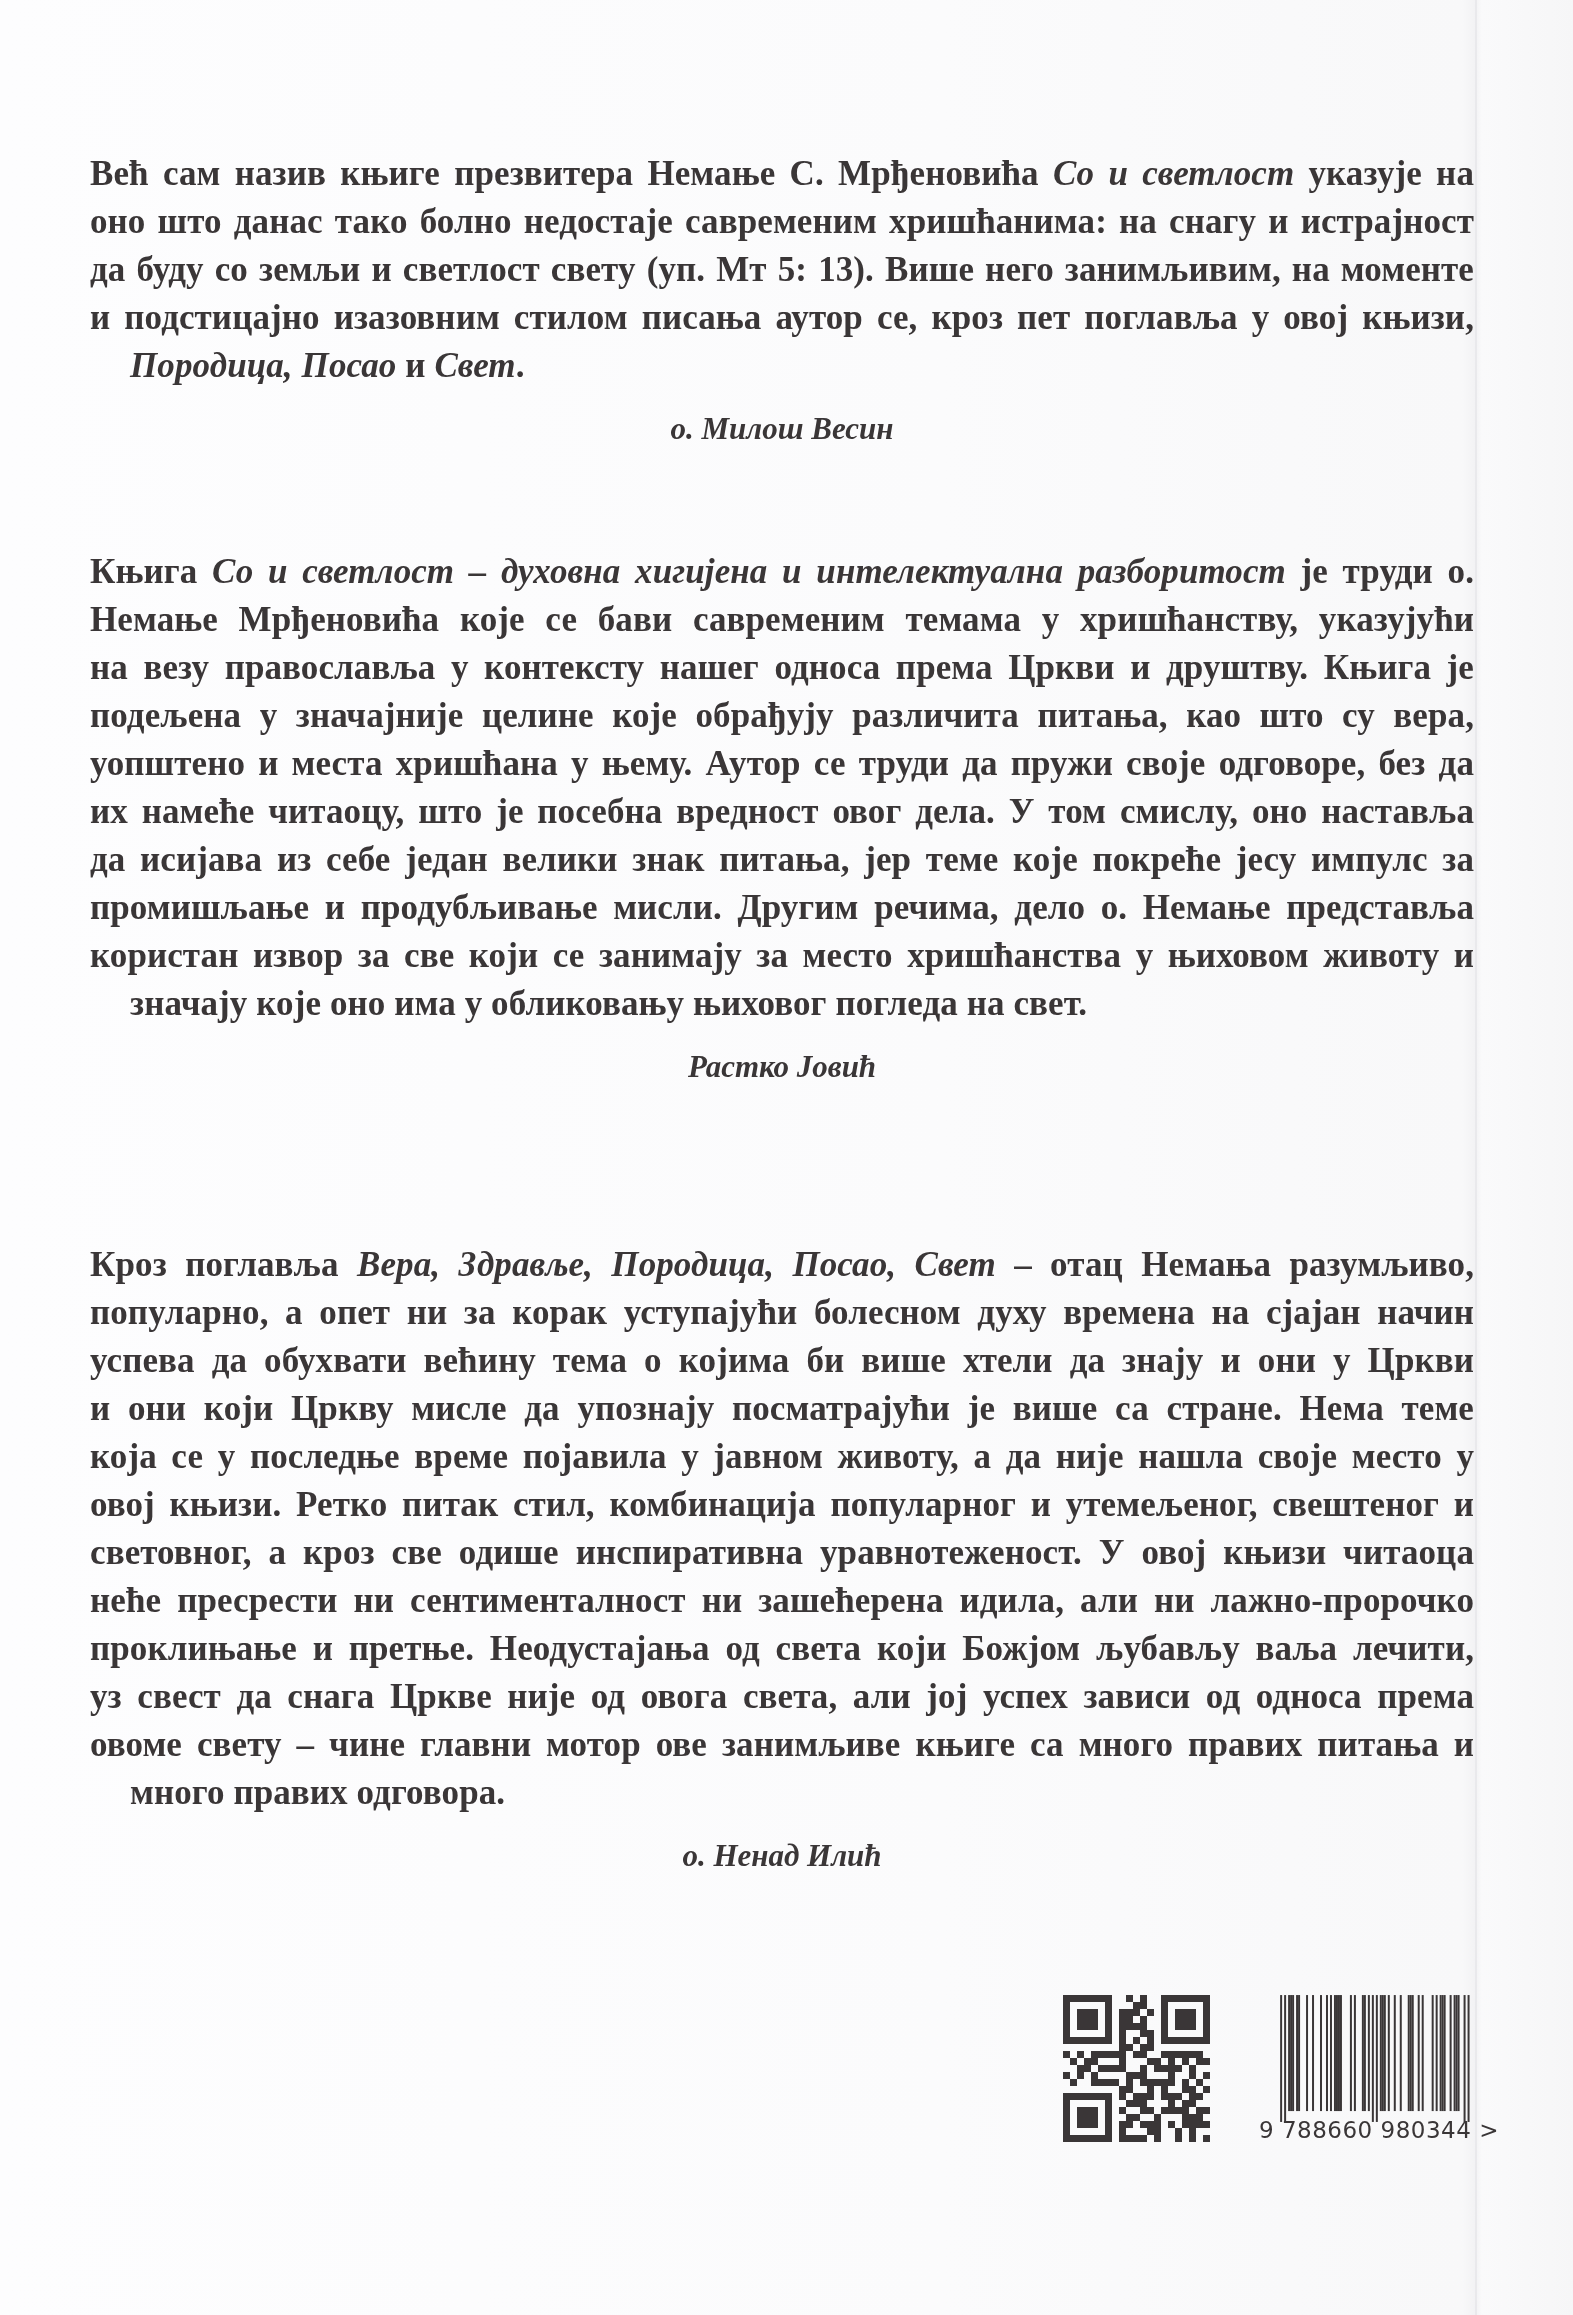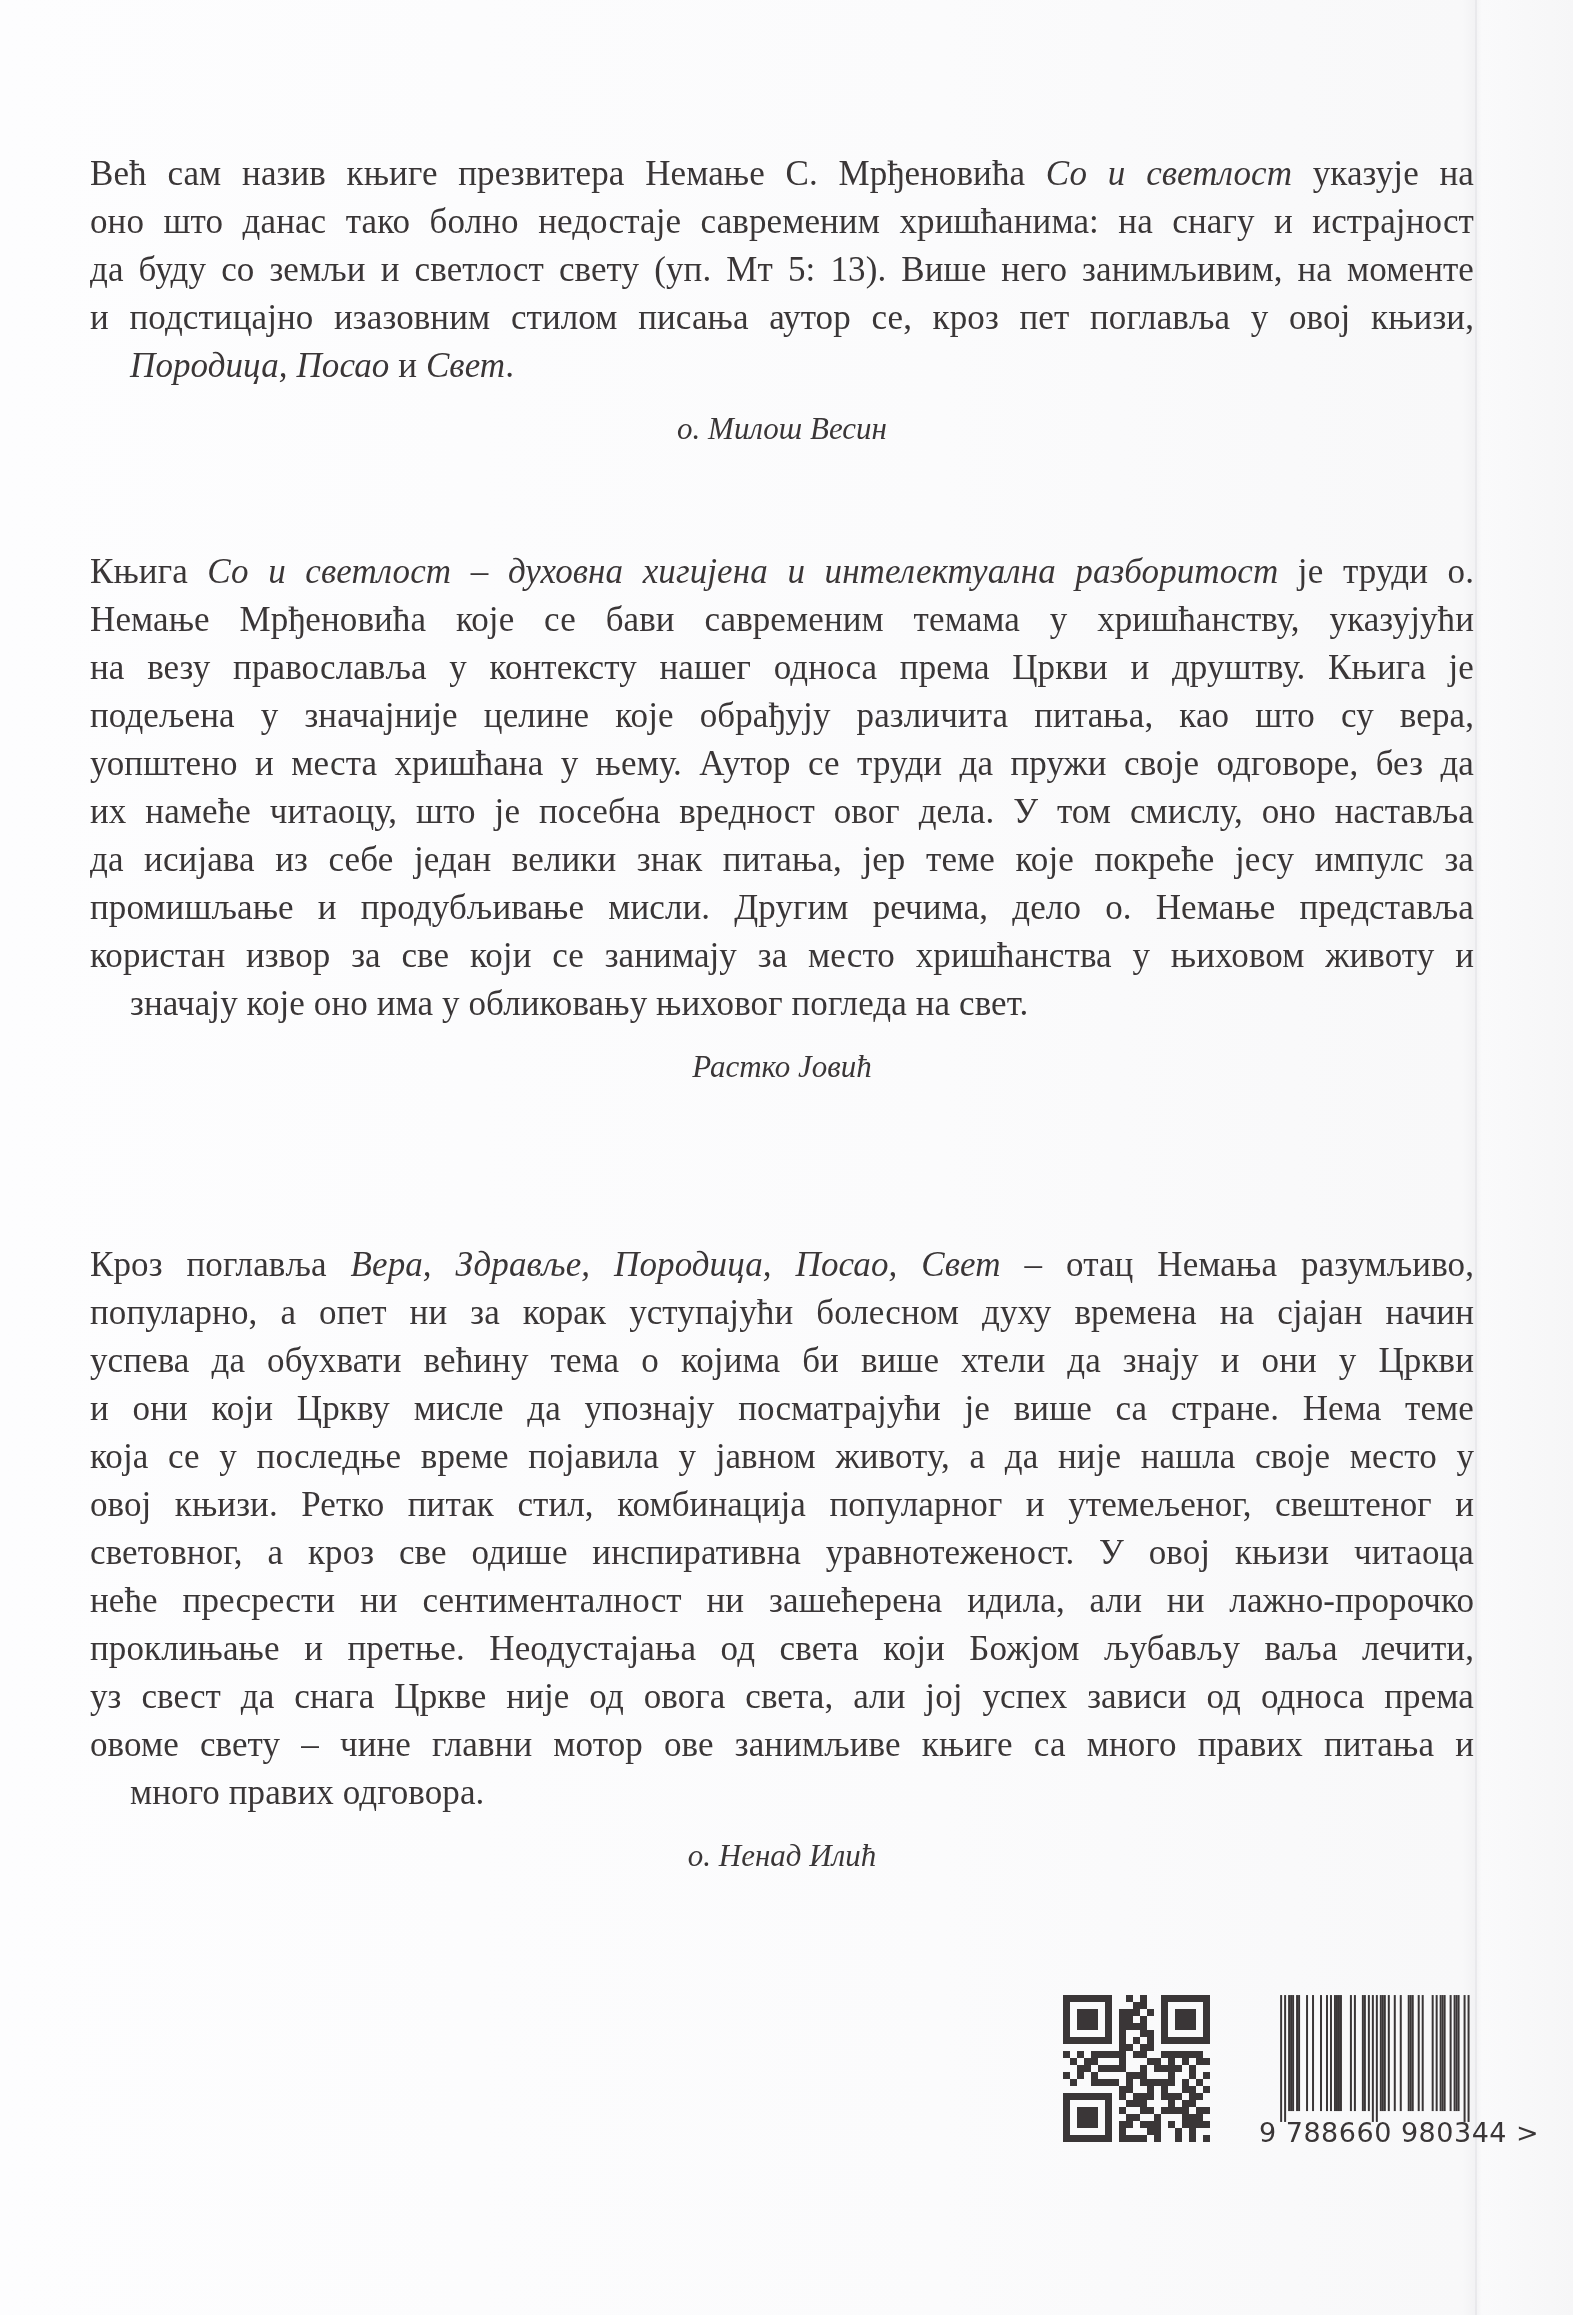--- a/index.html
+++ b/index.html
@@ -11,21 +11,21 @@
   }
   .page {
     position: absolute; left: 0; top: 0; width: 1573px; height: 2316px;
     background: linear-gradient(90deg, #fdfdfe 0%, #fbfbfc 60%, #f8f8f9 93%, #f2f2f4 93.8%, #fafafb 94.2%, #f6f6f7 100%);
   }
   .spine-fold {
     position: absolute; left: 1475px; top: 0; width: 1.8px; height: 2316px;
     background: #e9e9ec;
   }
   .blurb {
-    position: absolute; left: 90px; width: 1384px;
+    position: absolute; left: 90px; width: 1384px; font-weight: bold;
   }
   .line {
     display: block;
     font-size: 35px;
     line-height: 48px;
     height: 48px;
     white-space: nowrap;
     text-align: justify;
     text-align-last: justify;
     letter-spacing: 0.1px;
@@ -47,21 +47,21 @@
   .qr {
     position: absolute; left: 1063px; top: 1995px; width: 147px; height: 147px;
   }
   .qr svg { display: block; }
   .barcode {
     position: absolute; left: 1262px; top: 1995px; width: 213px; height: 163px;
   }
   .barcode svg { display: block; }
   .isbn-digits {
     position: absolute; left: 1259px; top: 2117px;
-    font-family: "DejaVu Sans", sans-serif; font-size: 27px; color: #3a3637;
+    font-family: "DejaVu Sans", sans-serif; font-size: 23px; color: #3a3637;
     letter-spacing: 0.5px; white-space: pre;
   }
 </style>
 </head>
 <body>
 
 <div class="page">
   <div class="spine-fold"></div>
 
   <section class="blurb" id="p1">

